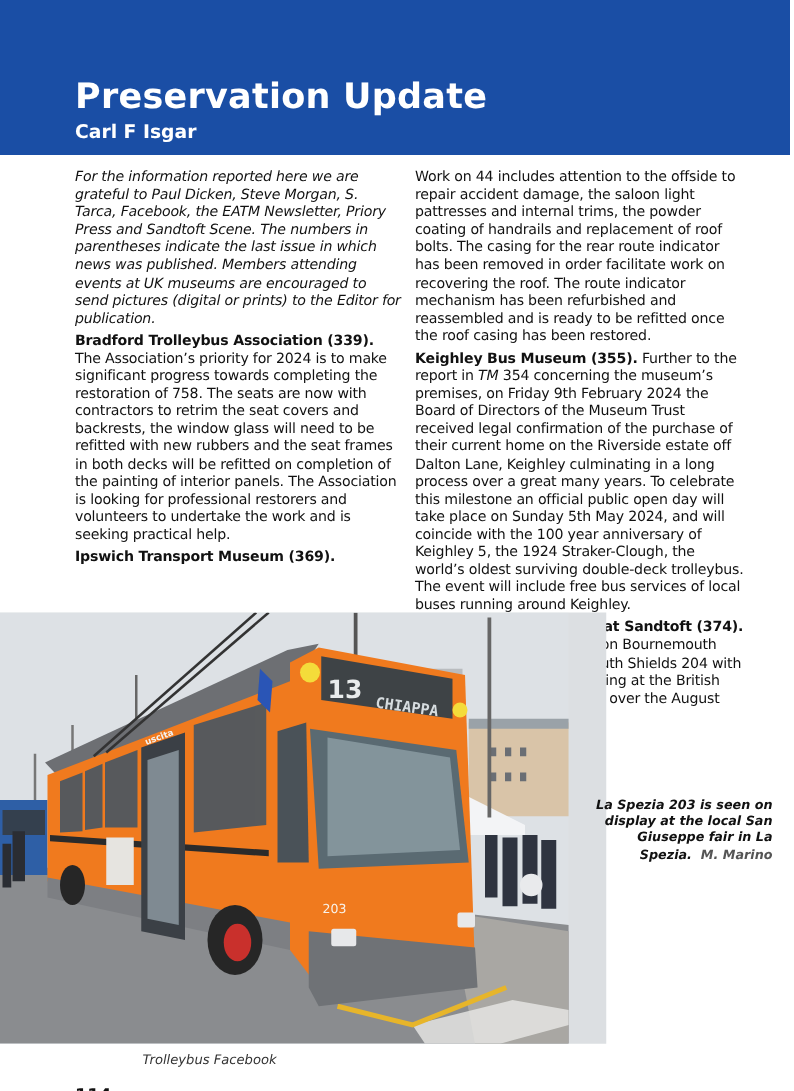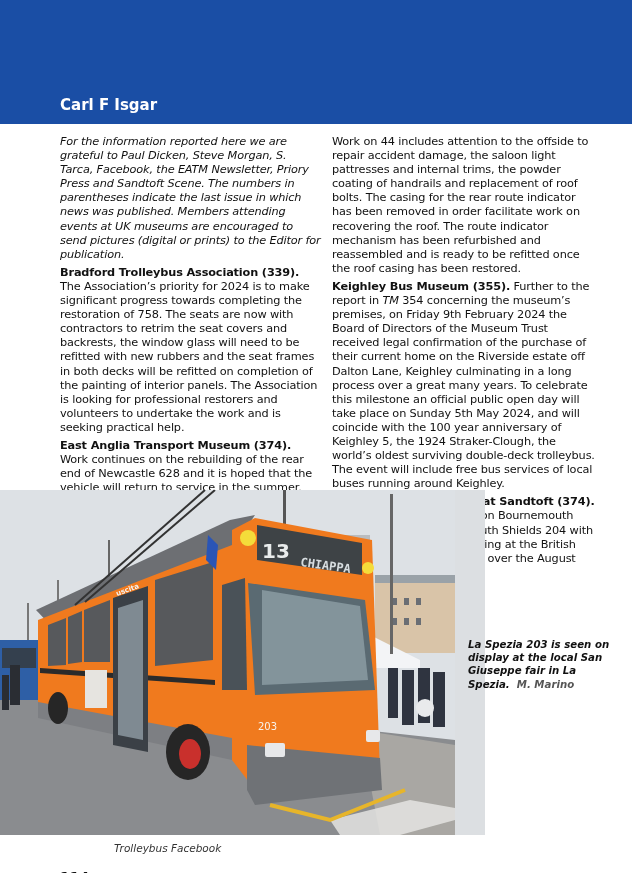--- a/index.html
+++ b/index.html
@@ -14,36 +14,36 @@
   .col { position: absolute; top: 135px; font-size: 11.3px; line-height: 14.1px; letter-spacing: -0.15px; }
   .col.left { left: 60px; width: 262px; }
   .col.right { left: 332px; width: 264px; }
   .col p { margin: 0 0 4px 0; }
   .col p.intro { font-style: italic; }
   .col .head { font-weight: bold; }
   .col .it { font-style: italic; }
   .photo { position: absolute; left: 0; top: 490px; width: 485px; height: 345px; overflow: hidden; background: #dcdfe2; }
   .photo svg { display: block; }
   .caption { position: absolute; left: 468px; top: 638px; width: 150px; font-size: 10.2px;
-             line-height: 13.2px; font-style: italic; font-weight: bold; color: #111; }
+             line-height: 13.2px; font-style: italic; font-weight: bold; color: #111; text-align: right; }
   .caption .credit { color: #555; font-weight: bold; }
   .footer-page { position: absolute; left: 60px; top: 840px; font-size: 14px; font-weight: bold; color: #111; margin-top: 29px; }
   .footer-mag { position: absolute; left: 114px; top: 842px; font-size: 10.5px; font-style: italic; color: #333; }
 </style>
 </head>
 <body>
 
 <div class="header">
+  <div class="title">Preservation Update</div>
   <div class="author">Carl F Isgar</div>
 </div>
 
 <div class="col left">
   <p class="intro">For the information reported here we are grateful to Paul Dicken, Steve Morgan, S. Tarca, Facebook, the EATM Newsletter, Priory Press and Sandtoft Scene.  The numbers in parentheses indicate the last issue in which news was published.  Members attending events at UK museums are encouraged to send pictures (digital or prints) to the Editor for publication.</p>
   <p><span class="head">Bradford Trolleybus Association (339).</span><span>  The Association’s priority for 2024 is to make significant progress towards completing the restoration of 758.  The seats are now with contractors to retrim the seat covers and backrests, the window glass will need to be refitted with new rubbers and the seat frames in both decks will be refitted on completion of the painting of interior panels.  The Association is looking for professional restorers and volunteers to undertake the work and is seeking practical help.</span></p>
-  <p><span class="head">East Anglia Transport Museum (374).</span><span>  Work continues on the rebuilding of the rear end of Newcastle 628 and it is hoped that the vehicle will return to service in the summer.</span></p>
   <p><span class="head">Ipswich Transport Museum (369).</span><span></span></p>
 </div>
 
 <div class="col right" id="rightcol">
   <p id="ipswich-cont">  Work on 44 includes attention to the offside to repair accident damage, the saloon light pattresses and internal trims, the powder coating of handrails and replacement of roof bolts.  The casing for the rear route indicator has been removed in order facilitate work on recovering the roof.  The route indicator mechanism has been refurbished and reassembled and is ready to be refitted once the roof casing has been restored.</p>
   <p><span class="head">Keighley Bus Museum (355).</span><span>  Further to the report in </span><span class="it">TM</span><span> 354 concerning the museum’s premises, on Friday 9th February 2024 the Board of Directors of the Museum Trust received legal confirmation of the purchase of their current home on the Riverside estate off Dalton Lane, Keighley culminating in a long process over a great many years.  To celebrate this milestone an official public open day will take place on Sunday 5th May 2024, and will coincide with the 100 year anniversary of Keighley 5, the 1924 Straker-Clough, the world’s oldest surviving double-deck trolleybus.  The event will include free bus services of local buses running around Keighley.</span></p>
   <p><span class="head">The Trolleybus Museum at Sandtoft (374).</span><span>  Work is currently focussed on Bournemouth 301, Glasgow TB78 and South Shields 204 with a view to having them running at the British Trolleybus Society weekend over the August</span></p>
 </div>
 
 <div class="photo">

